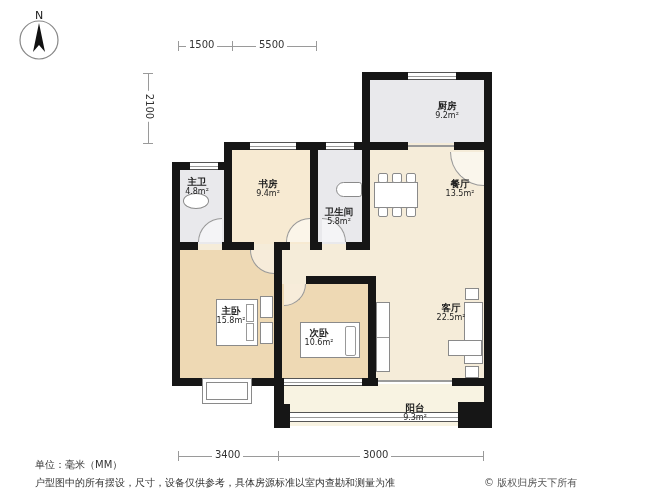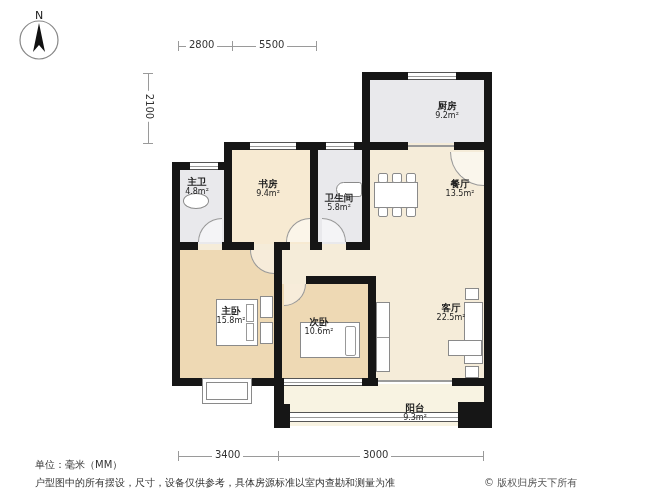--- a/index.html
+++ b/index.html
@@ -33,21 +33,21 @@
     <text x="27" y="13" font-size="11" fill="#222" text-anchor="middle">N</text>
     <circle cx="27" cy="34" r="19" fill="none" stroke="#888" stroke-width="1.2"></circle>
     <polygon points="27,17 21,46 27,39 33,46" fill="#111"></polygon>
   </svg>
 </div>
 
 <div class="dim" style="left:178px;top:46px;width:138px;height:1px"></div>
 <div class="dim" style="left:178px;top:41px;width:1px;height:10px"></div>
 <div class="dim" style="left:232px;top:41px;width:1px;height:10px"></div>
 <div class="dim" style="left:316px;top:41px;width:1px;height:10px"></div>
-<span class="dimlabel" style="left:186px;top:39px">2800</span>
+<span class="dimlabel" style="left:186px;top:39px">1500</span>
 <span class="dimlabel" style="left:256px;top:39px">5500</span>
 
 <div class="dim" style="left:148px;top:73px;width:1px;height:70px"></div>
 <div class="dim" style="left:143px;top:73px;width:10px;height:1px"></div>
 <div class="dim" style="left:143px;top:143px;width:10px;height:1px"></div>
 <span class="dimlabel vert" style="left:134px;top:101px">2100</span>
 
 <div class="dim" style="left:178px;top:456px;width:305px;height:1px"></div>
 <div class="dim" style="left:178px;top:451px;width:1px;height:10px"></div>
 <div class="dim" style="left:278px;top:451px;width:1px;height:10px"></div>
@@ -155,33 +155,33 @@
     <span class="ar">9.2m²</span>
 </div>
 <div class="rlabel" style="left:170px;top:176px;width:54px">
   <span class="nm">主卫</span>
     <span class="ar">4.8m²</span>
 </div>
 <div class="rlabel" style="left:237px;top:178px;width:62px">
   <span class="nm">书房</span>
     <span class="ar">9.4m²</span>
 </div>
-<div class="rlabel" style="left:310px;top:192px;width:58px">
+<div class="rlabel" style="left:310px;top:206px;width:58px">
   <span class="nm">卫生间</span>
     <span class="ar">5.8m²</span>
 </div>
 <div class="rlabel" style="left:428px;top:178px;width:64px">
   <span class="nm">餐厅</span>
     <span class="ar">13.5m²</span>
 </div>
 <div class="rlabel" style="left:200px;top:305px;width:62px">
   <span class="nm">主卧</span>
     <span class="ar">15.8m²</span>
 </div>
-<div class="rlabel" style="left:288px;top:316px;width:62px">
+<div class="rlabel" style="left:288px;top:327px;width:62px">
   <span class="nm">次卧</span>
     <span class="ar">10.6m²</span>
 </div>
 <div class="rlabel" style="left:420px;top:302px;width:62px">
   <span class="nm">客厅</span>
     <span class="ar">22.5m²</span>
 </div>
 <div class="rlabel" style="left:383px;top:402px;width:64px">
   <span class="nm">阳台</span>
     <span class="ar">9.3m²</span>

